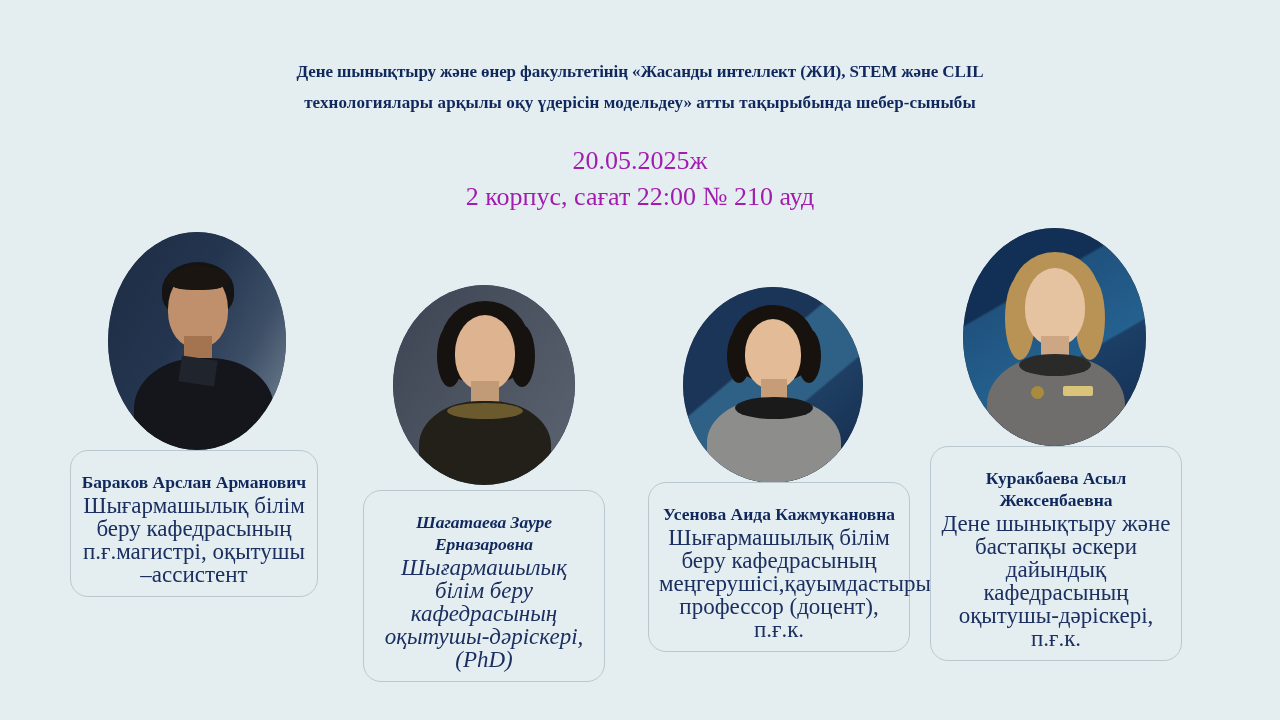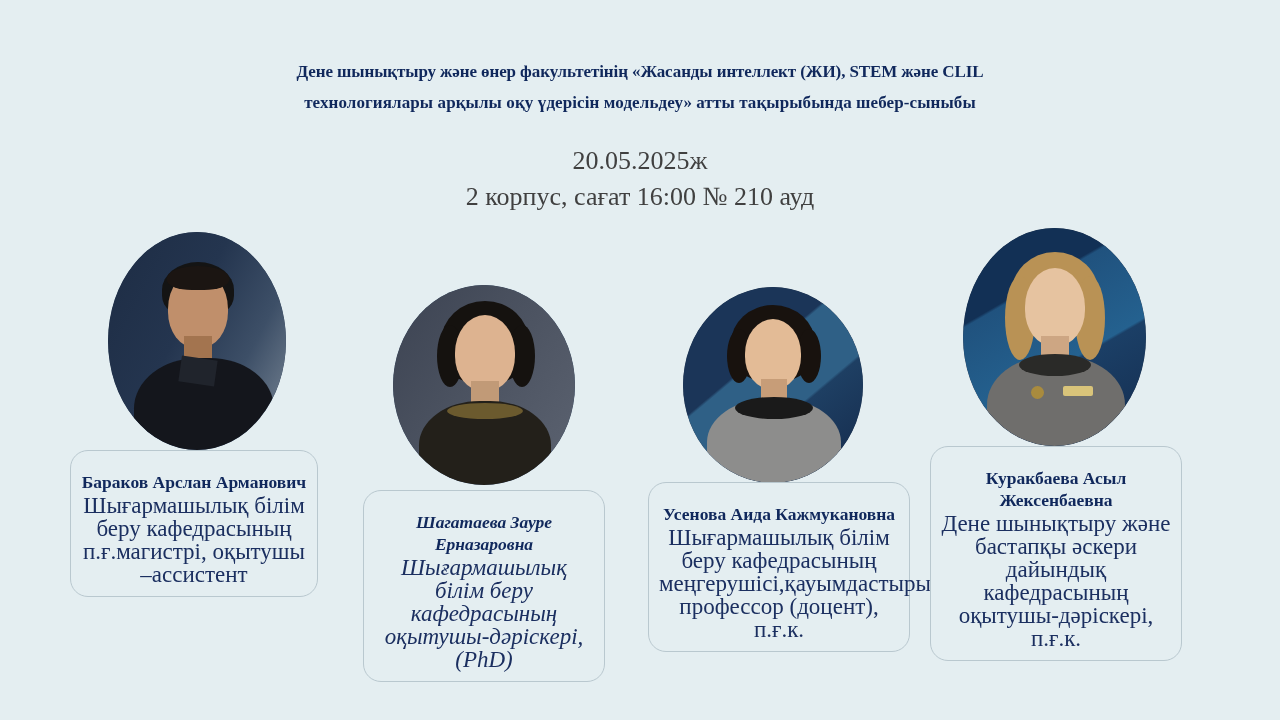--- a/index.html
+++ b/index.html
@@ -47,21 +47,21 @@
   .datetime-block {
     position: absolute;
     left: 0;
     top: 143px;
     width: 1280px;
     text-align: center;
   }
   .datetime-line {
     font-size: 26px;
     line-height: 36px;
-    color: #404040;
+    color: #a21caf;
     font-weight: normal;
   }
 
   
   .photo {
     position: absolute;
     border-radius: 50%;
     overflow: hidden;
     background: #2a3c55;
   }
@@ -128,21 +128,21 @@
 
 <div class="slide">
 
   <div class="title-block">
     <div class="title-line">Дене шынықтыру және өнер факультетінің «Жасанды интеллект (ЖИ), STEM және CLIL</div>
     <div class="title-line second">технологиялары арқылы оқу үдерісін модельдеу» атты  тақырыбында шебер-сыныбы</div>
   </div>
 
   <div class="datetime-block">
     <div class="datetime-line">20.05.2025ж</div>
-    <div class="datetime-line">2 корпус, сағат 16:00 № 210 ауд</div>
+    <div class="datetime-line">2 корпус, сағат 22:00 № 210 ауд</div>
   </div>
 
   <div class="photo" style="left:108px; top:232px; width:178px; height:218px;">
     <div class="frame">
       <div class="bg-a"></div>
 
       <div class="hair" style="left:54px; top:30px; width:72px; height:56px; background:#141414;"></div>
 
       <div class="head" style="left:60px; top:38px; width:60px; height:78px; background:#c08f6b;"></div>
 

